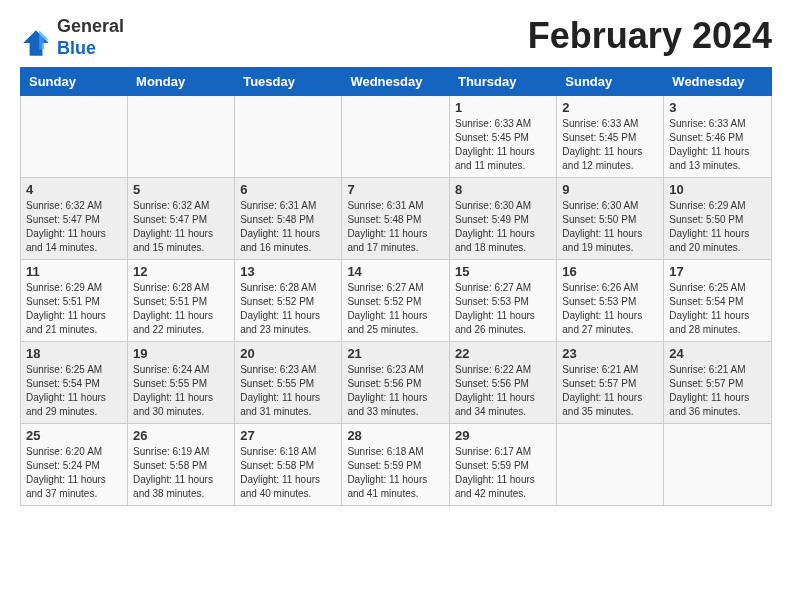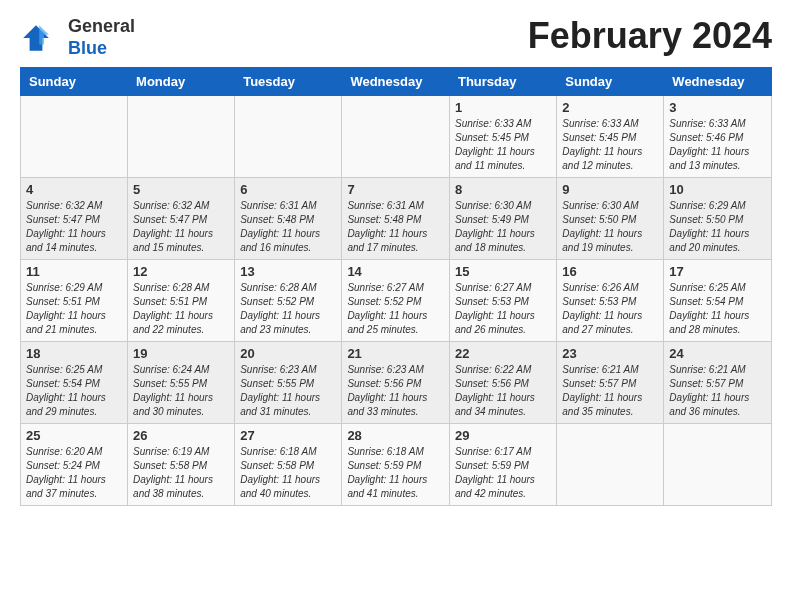--- a/index.html
+++ b/index.html
@@ -11,22 +11,22 @@
       padding: 16px 20px;
     }
     .header {
       display: flex;
       align-items: flex-start;
       justify-content: space-between;
       margin-bottom: 4px;
     }
     .logo {
       display: flex;
-      align-items: center;
-      gap: 16px;
+      align-items: flex-end;
+      gap: 5px;
     }
     .logo-text {
       font-size: 18px;
       font-weight: bold;
       line-height: 1.2;
     }
     .logo-general { color: #333; }
     .logo-blue { color: #1565c0; }
     .logo-icon {
       width: 32px;
@@ -78,21 +78,20 @@
       font-size: 13px;
       font-weight: bold;
       color: #333;
       display: block;
       margin-bottom: 2px;
     }
     .day-info {
       color: #333;
       font-size: 10px;
       line-height: 1.4;
-      font-style: italic;
     }
   </style>
 </head>
 <body>
 
 <div class="header">
   <div class="logo">
     <svg class="logo-icon" viewBox="0 0 40 40" xmlns="http://www.w3.org/2000/svg">
       <polygon points="20,4 36,20 28,20 28,36 12,36 12,20 4,20" fill="#1565c0"></polygon>
       <polygon points="24,4 36,16 30,16 30,28 24,28" fill="#42a5f5" opacity="0.7"></polygon>

